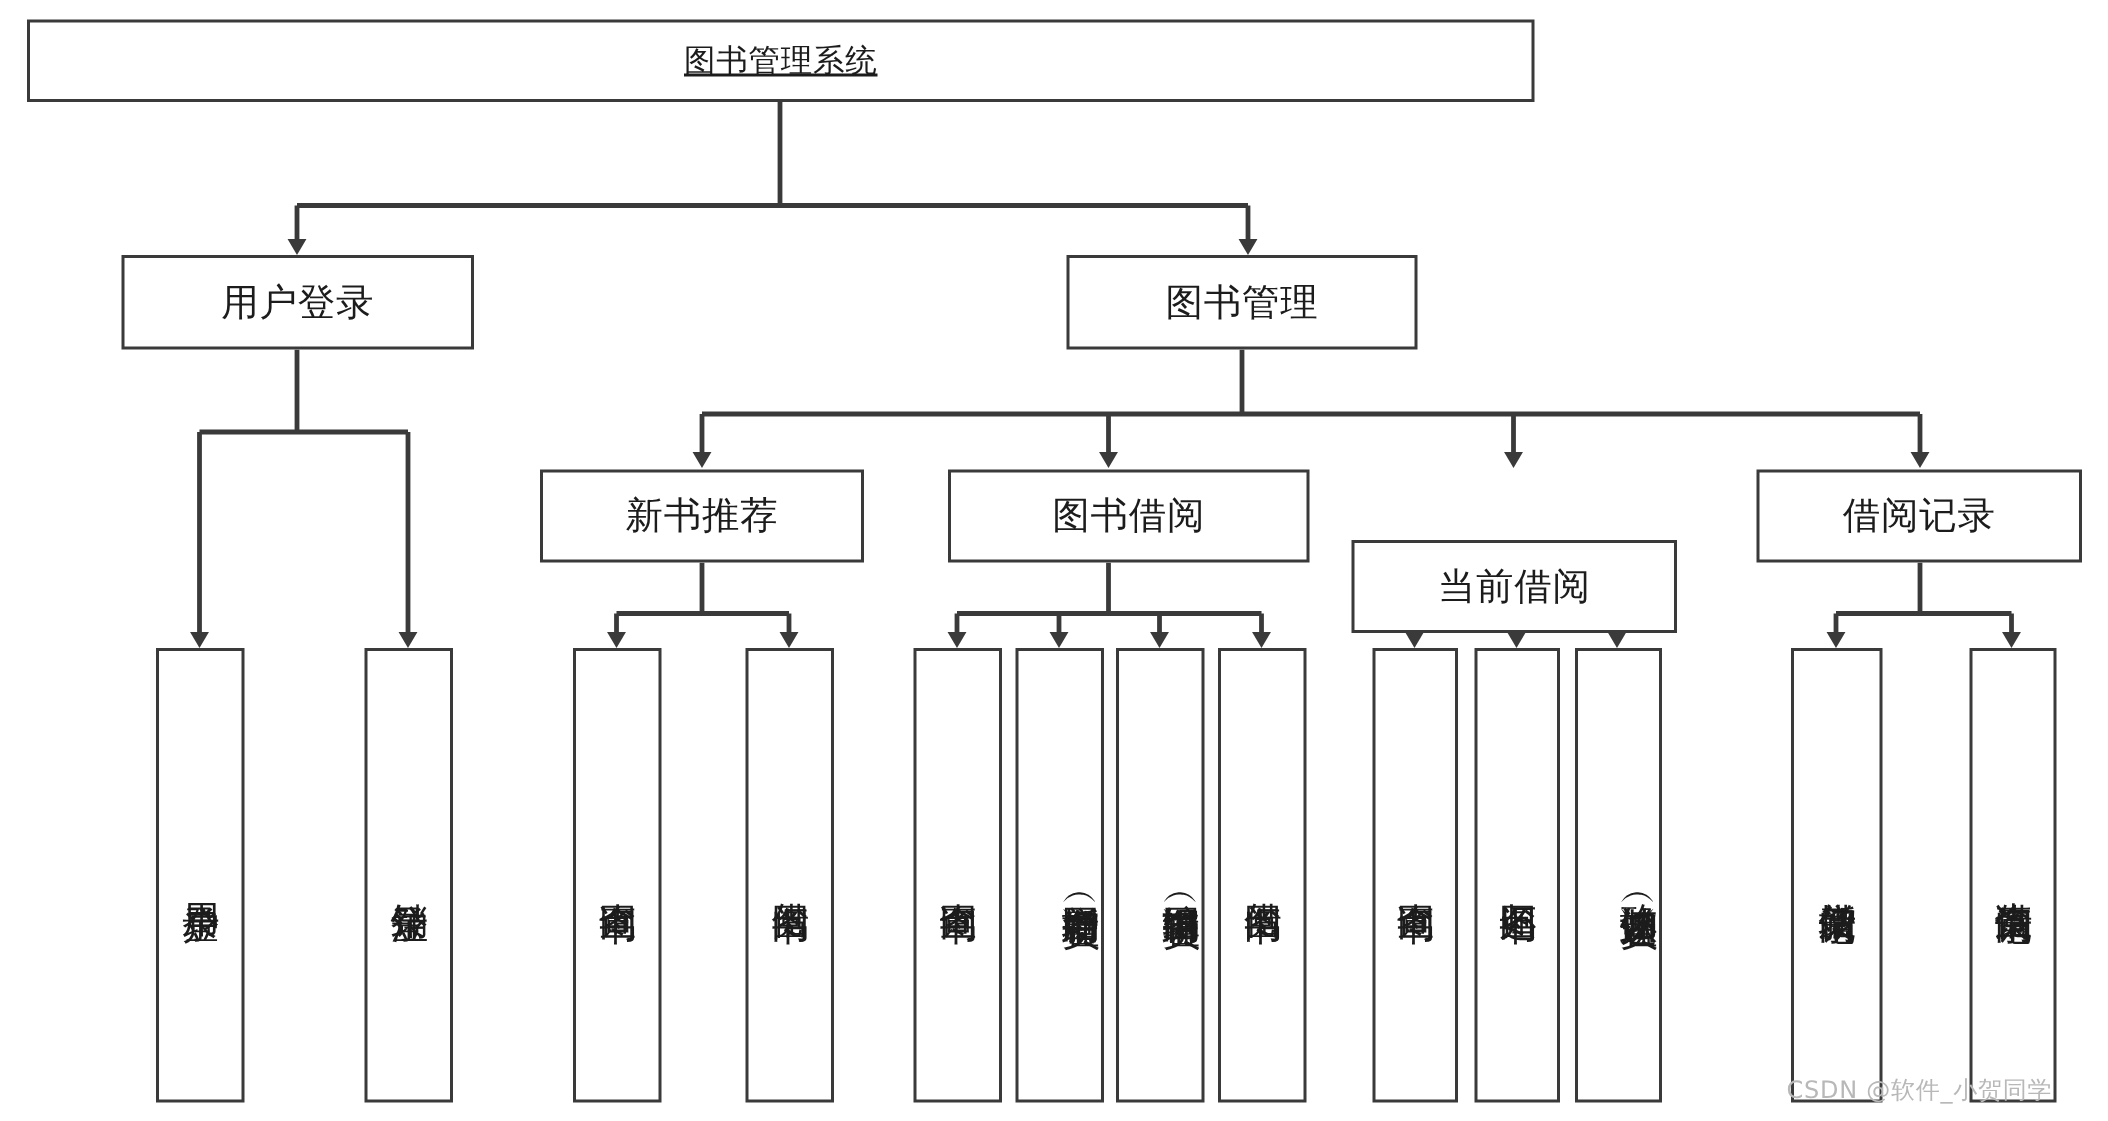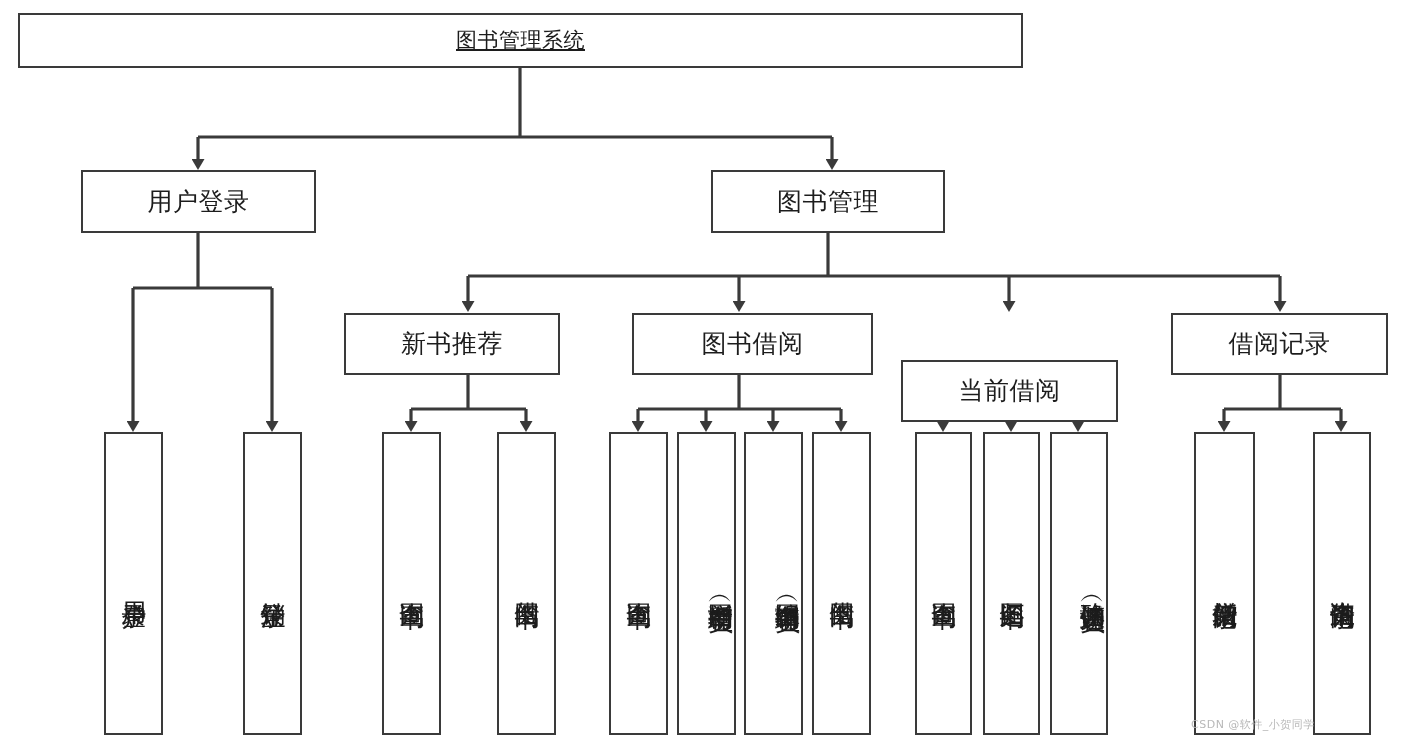--- a/index.html
+++ b/index.html
@@ -54,21 +54,21 @@
     align-items: flex-start;
     justify-content: center;
     padding-top: 8px;
   }
   .node-v.center-v {
     align-items: center;
     padding-top: 0;
   }
   .watermark {
     position: absolute;
-    font-size: 11px;
+    font-size: 16px;
     color: #b8b8b8;
     white-space: nowrap;
     letter-spacing: 0.5px;
   }
 </style>
 </head>
 <body>
 
 <div id="canvas">
 
@@ -120,21 +120,21 @@
       <path d="M1224,409 L1224,422" marker-end="url(#arrow)"></path>
       <path d="M1341,409 L1341,422" marker-end="url(#arrow)"></path>
     </g>
   </svg>
 
   <div class="node node-h node-root" style="left:18px; top:13px; width:1005px; height:55px;">图书管理系统</div>
 
   <div class="node node-h" style="left:81px; top:170px; width:235px; height:63px;">用户登录</div>
   <div class="node node-h" style="left:711px; top:170px; width:234px; height:63px;">图书管理</div>
 
-  <div class="node node-h" style="left:344px; top:313px; width:216px; height:62px;">新书推荐</div>
+  <div class="node node-h" style="left:360px; top:313px; width:216px; height:62px;">新书推荐</div>
   <div class="node node-h" style="left:632px; top:313px; width:241px; height:62px;">图书借阅</div>
   <div class="node node-h" style="left:901px; top:313px; width:217px; height:62px;margin-top:47px;">当前借阅</div>
   <div class="node node-h" style="left:1171px; top:313px; width:217px; height:62px;">借阅记录</div>
 
   <div class="node node-v center-v" style="left:104px; top:432px; width:59px; height:303px;">用户登录</div>
   <div class="node node-v center-v" style="left:243px; top:432px; width:59px; height:303px;">注销登录</div>
 
   <div class="node node-v center-v" style="left:382px; top:432px; width:59px; height:303px;">查询图书</div>
   <div class="node node-v center-v" style="left:497px; top:432px; width:59px; height:303px;">借阅图书</div>
 

